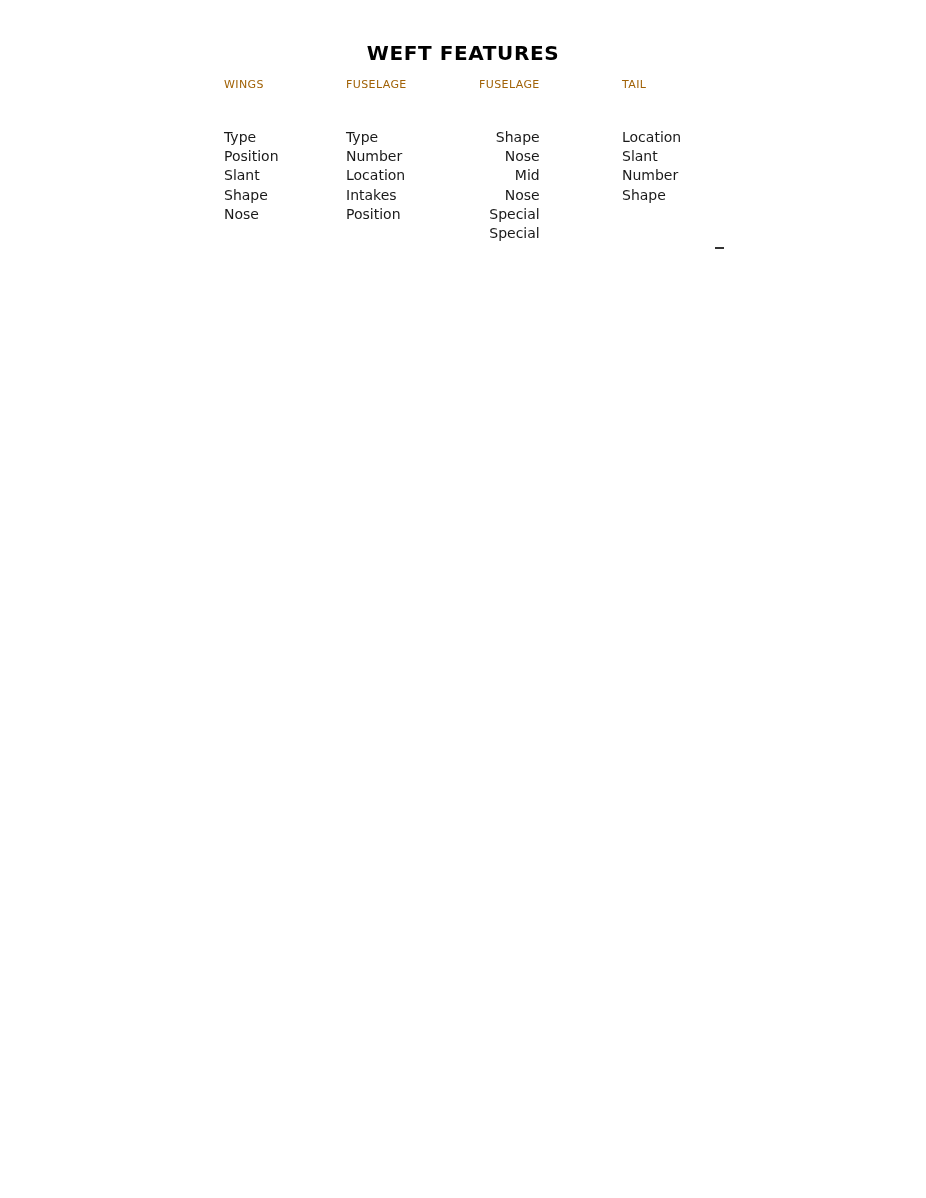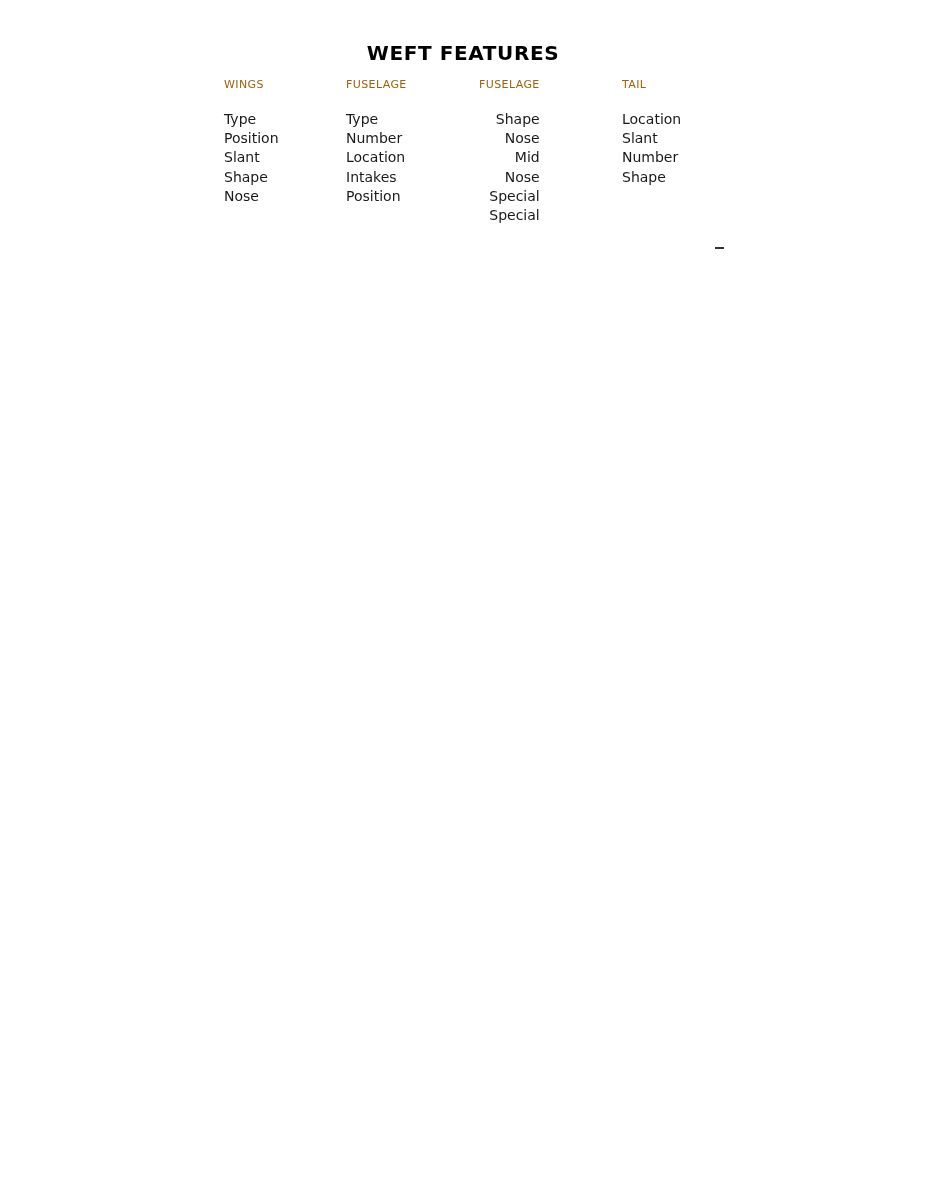--- a/index.html
+++ b/index.html
@@ -58,21 +58,21 @@
 
   .col-head {
     font-size: 11px;
     font-weight: normal;
     letter-spacing: 0.4px;
     color: #a16207;
     white-space: nowrap;
     line-height: 18px;
   }
   .col-items {
-    margin-top: 16px;
+    margin-top: 34px;
   }
   .col-item {
     font-size: 14px;
     line-height: 19.2px;
     color: #1a1a1a;
     white-space: nowrap;
   }
   .stray-mark {
     position: absolute;
     top: 247px;

